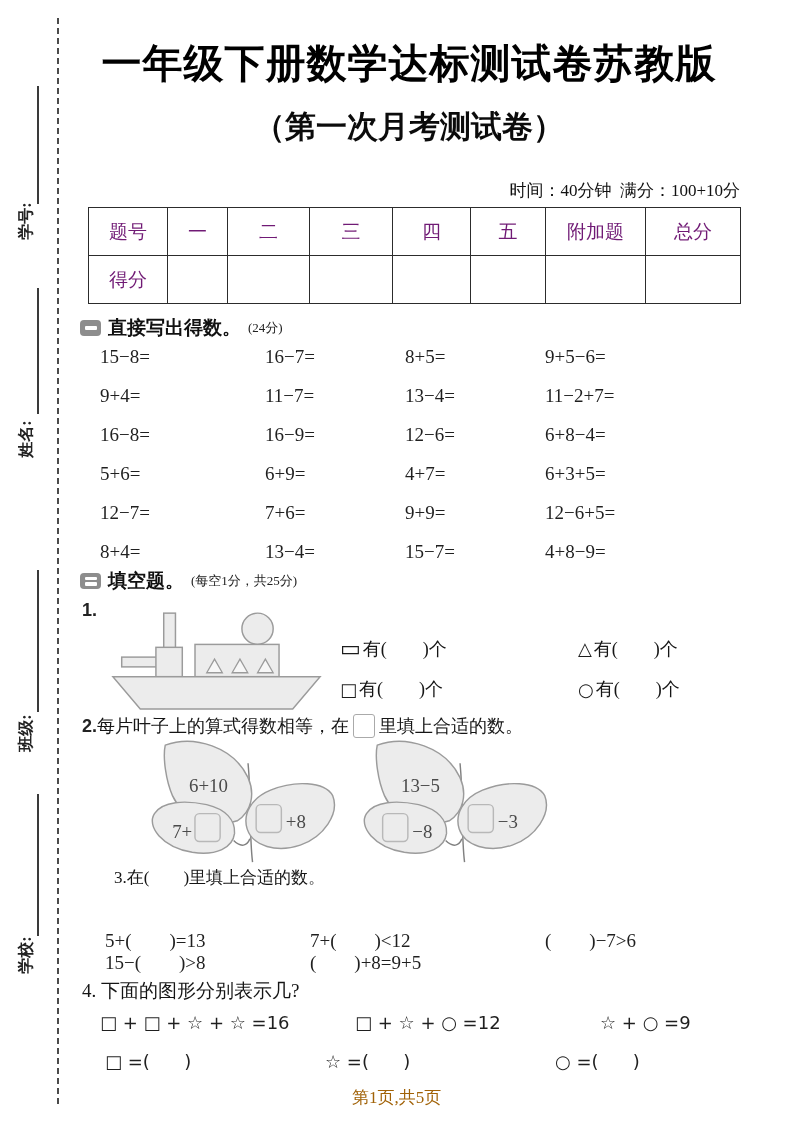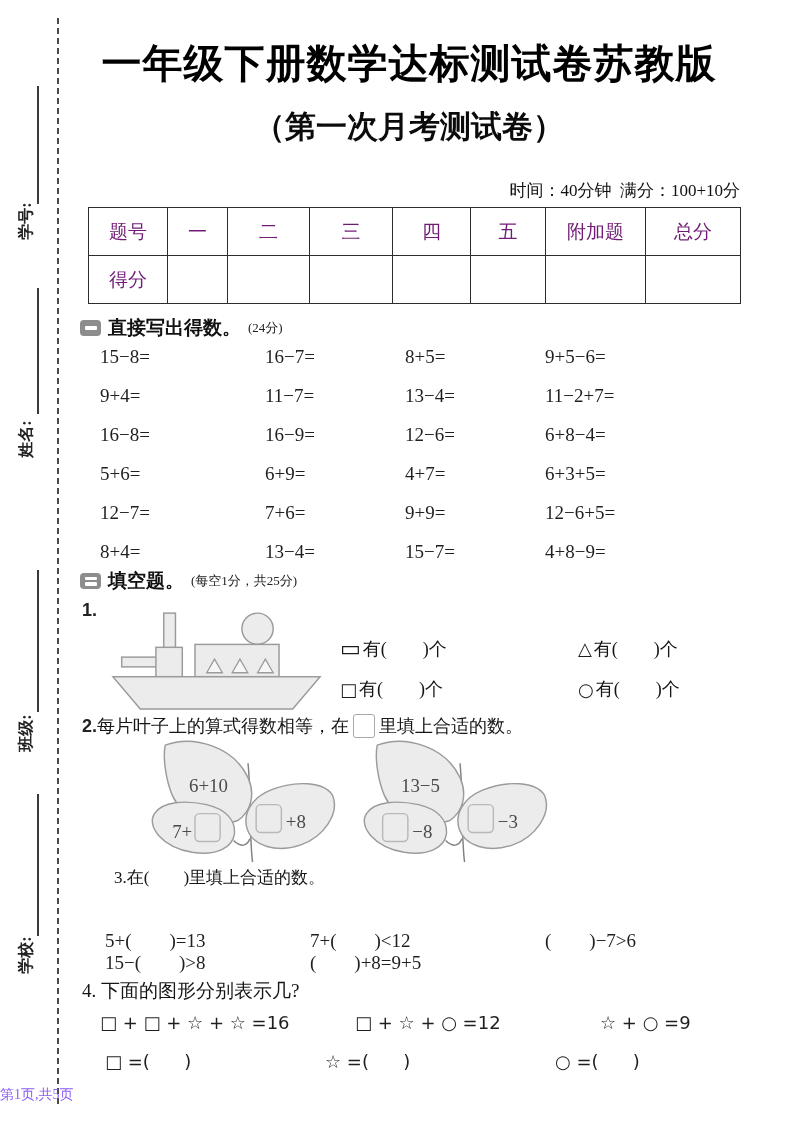--- a/index.html
+++ b/index.html
@@ -55,21 +55,21 @@
   .leaf-text{font-family:"Liberation Serif","DejaVu Serif",serif;font-size:21px;fill:#4a4a4a;}
   
   .q3-head{position:absolute;top:866px;left:7px;display:flex;}
   .q3-grid{position:absolute;top:898px;left:30px;display:grid;grid-template-columns:205px 235px auto;
         font-size:19px;margin-top:32px;}
   .q4-head{position:absolute;top:978px;left:7px;display:flex;}
   .q4-row1{position:absolute;top:1012px;left:25px;display:grid;grid-template-columns:255px 245px auto;font-size:19px;}
   .q4-row2{position:absolute;top:1051px;left:30px;display:grid;grid-template-columns:220px 230px auto;font-size:19px;}
   .sym{white-space:pre;font-family:"DejaVu Sans","Liberation Serif",serif;font-size:18px;color:#1f1f1f;}
   
-  .footer{position:absolute;top:1086px;left:0;width:100%;font-size:14px;color:#8b5cf6;}
+  .footer{position:absolute;top:1086px;left:0;width:100%;text-align:center;font-size:17px;color:#a16207;}
 </style>
 </head>
 <body>
 
 <div class="page">
 
   <div class="seal-line"></div>
 
   <div>
     <div class="write-line" style="top:86px;height:118px;"></div>

